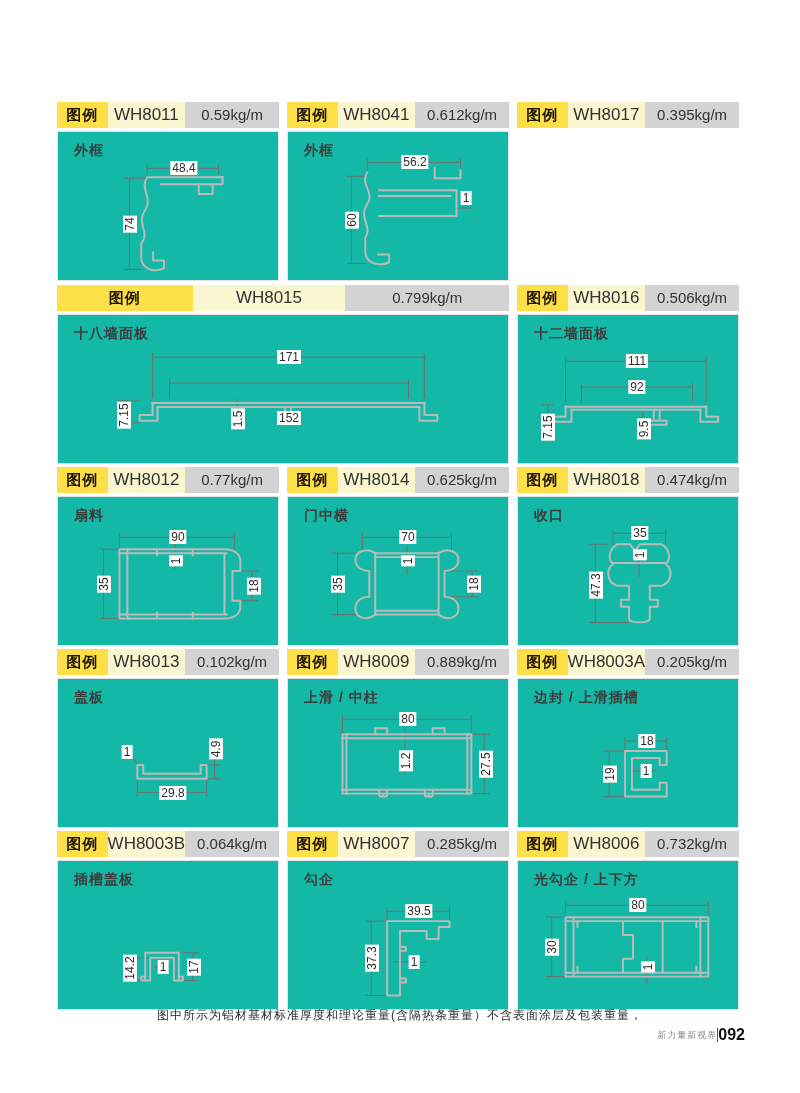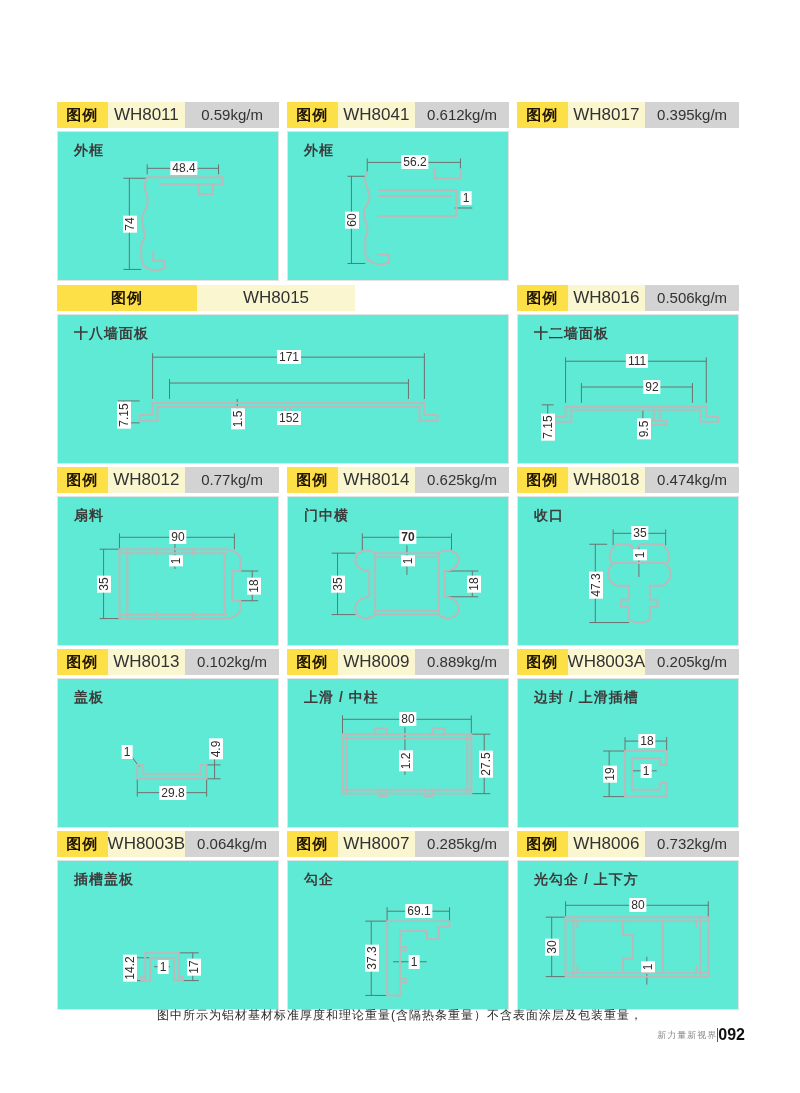--- a/index.html
+++ b/index.html
@@ -8,21 +8,21 @@
   .cell{position:absolute;width:222px;}
   .cell.wide{width:452px;}
   .hdr{display:flex;height:26px;line-height:26px;}
   .seg{display:flex;align-items:center;justify-content:center;overflow:hidden;}
   .seg.legend{width:56px;background:#fde047;color:#1f1400;font-weight:bold;font-size:15px;letter-spacing:1px;}
   .seg.model{width:86px;background:#FAF7D0;color:#323232;font-size:17px;}
   .seg.weight{width:104px;background:#D3D3D3;color:#323232;font-size:15px;}
   .cell.wide .seg.legend{width:140px;}
   .cell.wide .seg.model{width:158px;}
   .cell.wide .seg.weight{width:169px;}
-  .body{position:relative;margin-top:3px;height:148px;background:#5eead4;border:1px solid #e3e3e3;}
+  .body{position:relative;margin-top:3px;height:148px;background:#14b8a6;border:1px solid #e3e3e3;}
   .plabel{position:absolute;left:16px;top:10px;font-size:14px;font-weight:600;color:#3c3c3c;letter-spacing:1px;white-space:nowrap;}
   svg.draw{position:absolute;left:0;top:0;width:100%;height:100%;}
   .p{fill:none;stroke:#bababa;stroke-width:2;stroke-linejoin:round;stroke-linecap:square;}
   .d{fill:none;stroke:#6f6f6f;stroke-width:1;}
   .dim,.dimv{position:absolute;font-size:12px;color:#2d2d2d;background:#fff;padding:0 2px;white-space:nowrap;}
   .dim{transform:translate(-50%,-50%);}
   .dimv{transform:translate(-50%,-50%) rotate(-90deg);}
   .f1,.f2{position:absolute;left:0;width:100%;text-align:center;font-size:12px;color:#2b2b2b;letter-spacing:1px;}
   .f1{top:1007px;}
   .f2{top:1032px;}
@@ -84,20 +84,21 @@
       <span class="seg legend">图例</span>
       <span class="seg model">WH8017</span>
       <span class="seg weight">0.395kg/m</span>
     </div>
   </div>
 
   <div class="cell wide" style="left:57px;top:285px;">
     <div class="hdr">
       <span class="seg legend">图例</span>
       <span class="seg model">WH8015</span>
+      <span class="seg weight">0.799kg/m</span>
     </div>
     <div class="body">
       <span class="plabel">十八墙面板</span>
       <svg class="draw" viewBox="0 0 452 148">
         <path class="d" d="M95,84 V38 M368,84 V38 M95,42 H368"></path>
         <path class="d" d="M112,84 V64 M352,84 V64 M112,68 H352"></path>
         <path class="d" d="M82,86 H60 M82,108 H60 M66,86 V108"></path>
         <path class="d" d="M180,84 V112"></path>
         <path class="p" d="M95,88 H368"></path>
         <path class="p" d="M100,92 H363"></path>
@@ -125,21 +126,21 @@
         <path class="d" d="M64,88 V68 M176,88 V68 M64,72 H176"></path>
         <path class="d" d="M36,90 H24 M36,107 H24 M30,90 V124"></path>
         <path class="d" d="M126,95 V124"></path>
         <path class="p" d="M48,92 H190"></path>
         <path class="p" d="M54,95 H184"></path>
         <path class="p" d="M48,92 V102 H36 V107 H54 V95"></path>
         <path class="p" d="M190,92 V102 H202 V107 H184 V95"></path>
         <path class="p" d="M137,95 V106 M143,95 V106 M130,106 H150 V110 H130 Z"></path>
       </svg>
       <span class="dim" style="left:119px;top:46px;">111</span>
-      <span class="dim" style="left:134px;top:72px;">92</span>
+      <span class="dim" style="left:119px;top:72px;">92</span>
       <span class="dimv" style="left:30px;top:112px;">7.15</span>
       <span class="dimv" style="left:126px;top:114px;">9.5</span>
     </div>
   </div>
 
   <div class="cell" style="left:57px;top:467px;">
     <div class="hdr">
       <span class="seg legend">图例</span>
       <span class="seg model">WH8012</span>
       <span class="seg weight">0.77kg/m</span>
@@ -171,21 +172,21 @@
     <div class="body">
       <span class="plabel">门中横</span>
       <svg class="draw" viewBox="0 0 222 148">
         <path class="d" d="M75,55 V36 M165,55 V36 M75,40 H165"></path>
         <path class="d" d="M68,56 H44 M68,118 H44 M50,56 V118"></path>
         <path class="d" d="M120,48 V78"></path>
         <path class="d" d="M158,74 H192 M158,100 H192 M186,74 V100"></path>
         <path class="p" d="M88,56 H152 C160,50 172,54 172,63 C172,71 164,74 158,74 V100 C164,100 172,103 172,112 C172,121 160,125 152,118 H88 C80,125 68,121 68,112 C68,103 76,100 82,100 V74 C76,74 68,71 68,63 C68,54 80,50 88,56 Z"></path>
         <path class="p" d="M88,56 V118 M152,56 V118 M88,60 H152 M88,114 H152"></path>
       </svg>
-      <span class="dim" style="left:120px;top:40px;font-weight:bold;">70</span>
+      <span class="dim" style="left:120px;top:40px;">70</span>
       <span class="dimv" style="left:50px;top:87px;">35</span>
       <span class="dimv" style="left:120px;top:64px;">1</span>
       <span class="dimv" style="left:186px;top:87px;">18</span>
     </div>
   </div>
 
   <div class="cell" style="left:517px;top:467px;">
     <div class="hdr">
       <span class="seg legend">图例</span>
       <span class="seg model">WH8018</span>
@@ -299,21 +300,21 @@
     </div>
     <div class="body">
       <span class="plabel">勾企</span>
       <svg class="draw" viewBox="0 0 222 148">
         <path class="d" d="M100,60 V46 M163,60 V46 M100,50 H163"></path>
         <path class="d" d="M100,60 H78 M100,135 H78 M84,60 V135"></path>
         <path class="d" d="M106,101 H140"></path>
         <path class="p" d="M100,60 H163 V66 H152 V78 H140 V70 H113 V135 H100 Z"></path>
         <path class="p" d="M113,86 H119 V90 H113 M113,118 H119 V122 H113"></path>
       </svg>
-      <span class="dim" style="left:131px;top:50px;">69.1</span>
+      <span class="dim" style="left:131px;top:50px;">39.5</span>
       <span class="dimv" style="left:84px;top:97px;">37.3</span>
       <span class="dim" style="left:126px;top:101px;">1</span>
     </div>
   </div>
 
   <div class="cell" style="left:517px;top:831px;">
     <div class="hdr">
       <span class="seg legend">图例</span>
       <span class="seg model">WH8006</span>
       <span class="seg weight">0.732kg/m</span>

